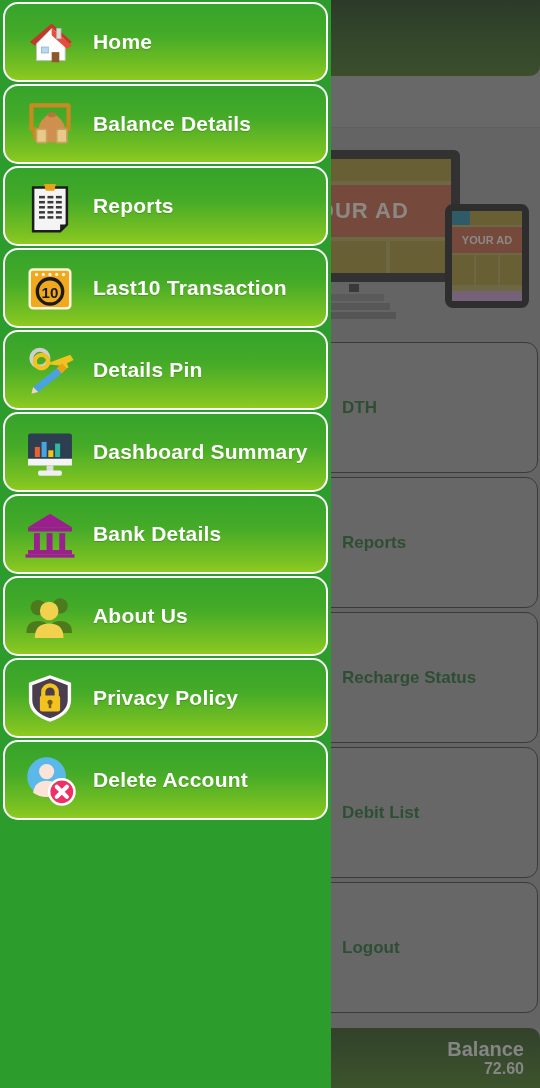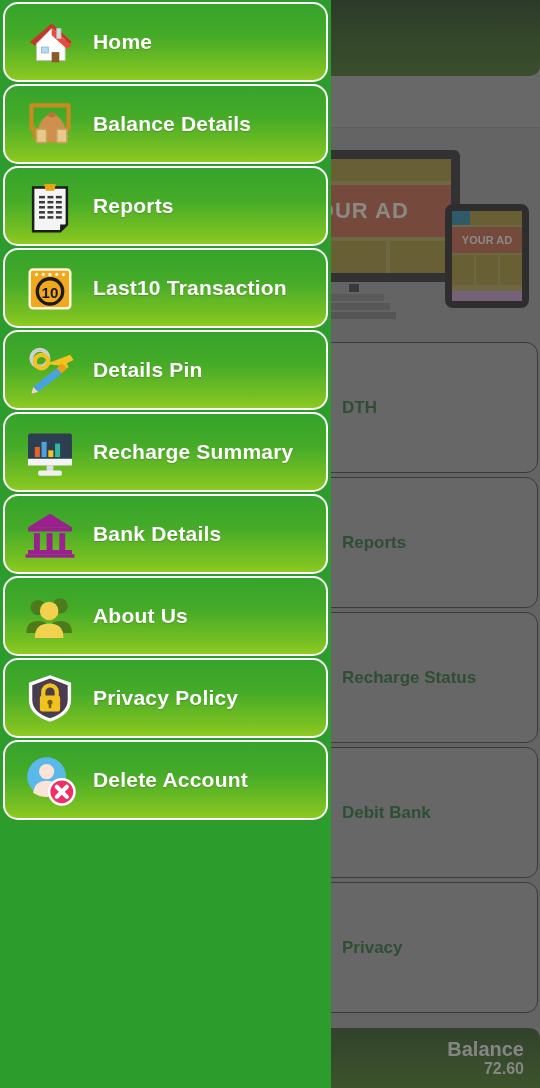--- a/index.html
+++ b/index.html
@@ -272,30 +272,30 @@
 
       <div class="tile" style="grid-column:1;"></div>
       <div class="tile">
         <svg class="tile-icon" viewBox="0 0 64 64">
           <rect x="12" y="12" width="40" height="46" rx="3" fill="#e9e9e9" stroke="#1b5e8f" stroke-width="4"></rect>
           <rect x="23" y="7" width="18" height="9" rx="3" fill="#1b6fa8"></rect>
           <circle cx="32" cy="9" r="4" fill="#e9e9e9" stroke="#1b6fa8" stroke-width="2"></circle>
           <path d="M31 24 L17 36 L31 48 v-7 h6 v-10 h-6 z" fill="#86c232"></path>
           <text x="40" y="46" font-size="30" font-weight="bold" fill="#111" font-family="DejaVu Sans, sans-serif">₹</text>
         </svg>
-        <div class="tile-label">Debit Bank</div>
+        <div class="tile-label">Debit List</div>
       </div>
 
       <div class="tile" style="grid-column:1;"></div>
       <div class="tile">
         <svg class="tile-icon" viewBox="0 0 64 64">
           <path d="M40 10 H16 a4 4 0 0 0 -4 4 v36 a4 4 0 0 0 4 4 h24" fill="none" stroke="#1b2a5e" stroke-width="6" stroke-linecap="round"></path>
           <path d="M30 32 h18 M40 22 l12 10 l-12 10 z" fill="#1b2a5e" stroke="#1b2a5e" stroke-width="8" stroke-linejoin="round"></path>
         </svg>
-        <div class="tile-label">Privacy</div>
+        <div class="tile-label">Logout</div>
       </div>
     </div>
 
     <div id="balance-bar">
       <div id="balance-label">Balance</div>
       <div id="balance-value">72.60</div>
     </div>
   </div>
 
   <div id="scrim"></div>
@@ -395,21 +395,21 @@
           <rect x="6" y="10" width="52" height="34" rx="3" fill="#2c3e50"></rect>
           <rect x="6" y="40" width="52" height="8" fill="#f4f4f4"></rect>
           <rect x="14" y="26" width="6" height="12" fill="#e8622a"></rect>
           <rect x="22" y="20" width="6" height="18" fill="#4aa3df"></rect>
           <rect x="30" y="30" width="6" height="8" fill="#f2c31e"></rect>
           <rect x="38" y="22" width="6" height="16" fill="#2eb8a0"></rect>
           <rect x="28" y="48" width="8" height="8" fill="#dcdcdc"></rect>
           <rect x="18" y="54" width="28" height="6" rx="2" fill="#f0f0f0"></rect>
         </svg>
       </div>
-      <div class="nav-label">Recharge Summary</div>
+      <div class="nav-label">Dashboard Summary</div>
     </div>
 
     <div class="nav-item">
       <div class="nav-icon">
         <svg viewBox="0 0 64 64">
           <path d="M32 8 L58 24 H6 Z" fill="#9b1f8f"></path>
           <rect x="6" y="24" width="52" height="5" fill="#9b1f8f"></rect>
           <rect x="13" y="31" width="7" height="20" fill="#9b1f8f"></rect>
           <rect x="28" y="31" width="7" height="20" fill="#9b1f8f"></rect>
           <rect x="43" y="31" width="7" height="20" fill="#9b1f8f"></rect>

